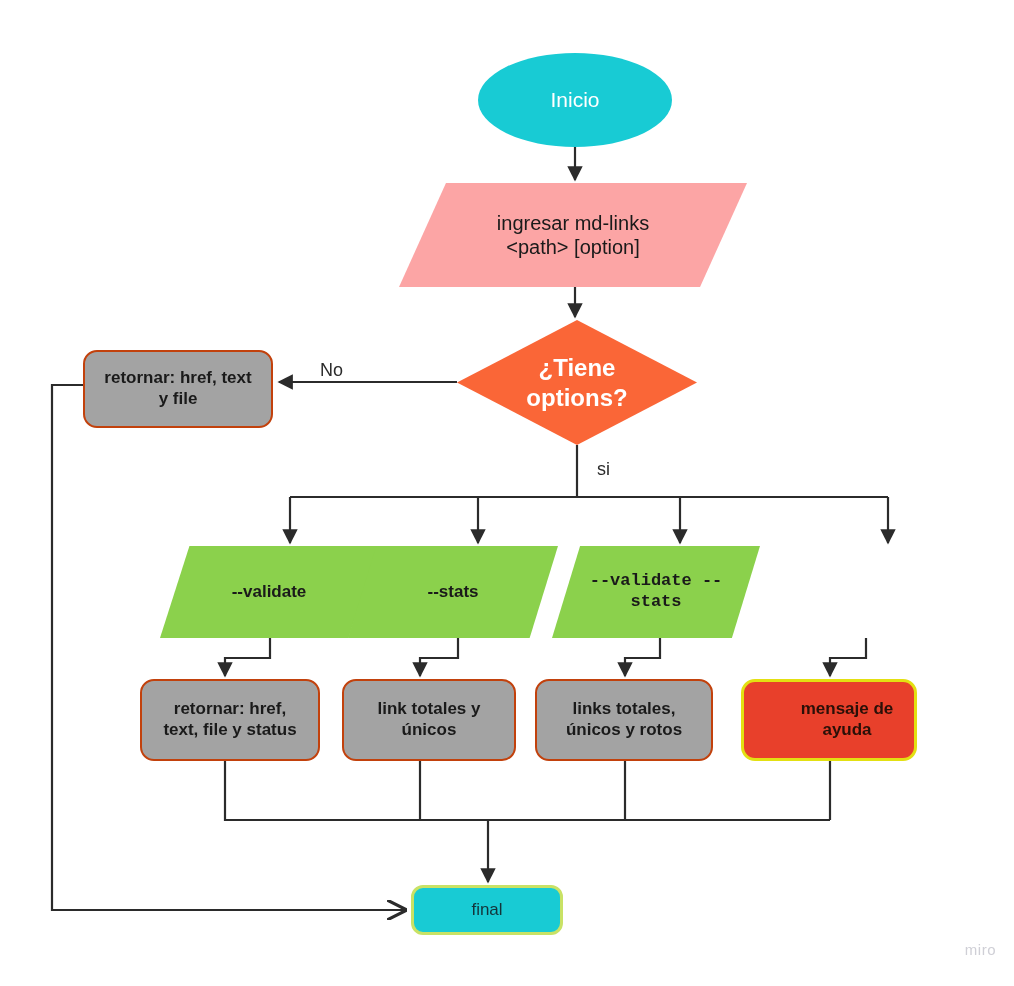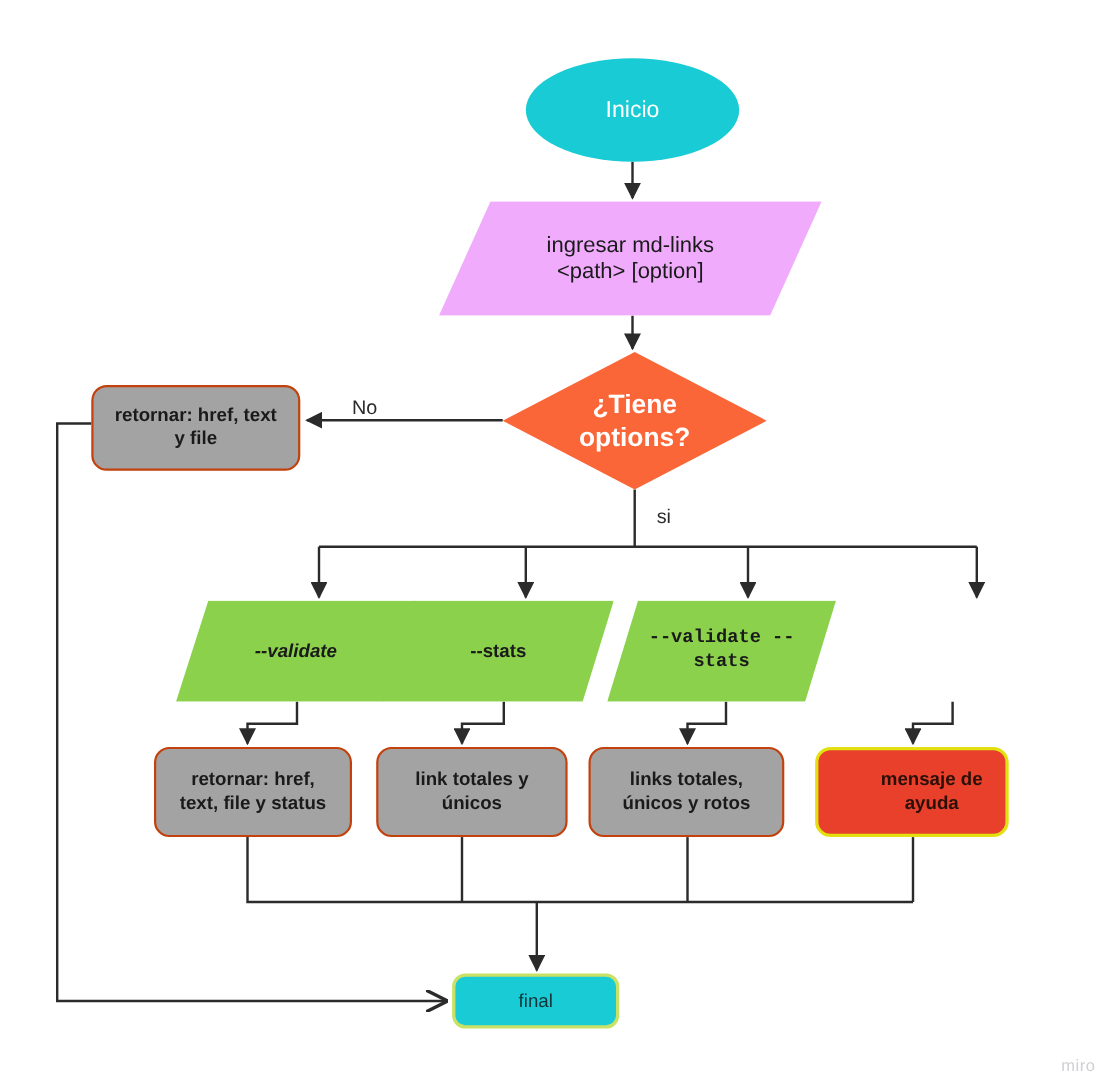--- a/index.html
+++ b/index.html
@@ -46,21 +46,21 @@
     font-weight: 400;
   }
   
   .para {
     -webkit-clip-path: polygon(13.5% 0, 100% 0, 86.5% 100%, 0 100%);
     clip-path: polygon(13.5% 0, 100% 0, 86.5% 100%, 0 100%);
   }
   .n-input {
     left: 399px; top: 183px;
     width: 348px; height: 104px;
-    background: #f0abfc;
+    background: #fca5a5;
     color: #1a1a1a;
     font-size: 20px;
     font-weight: 400;
   }
   
   .n-decision {
     left: 457px; top: 320px;
     width: 240px; height: 125px;
     background: #FA6637;
     -webkit-clip-path: polygon(50% 0, 100% 50%, 50% 100%, 0 50%);
@@ -84,21 +84,21 @@
   }
   
   .green {
     background: #8BD14C;
     color: #1a1a1a;
     font-weight: bold;
     font-size: 17px;
     height: 92px;
     top: 546px;
   }
-  .g1 { left: 160px; width: 218px; font-style: italic; }
+  .g1 { left: 160px; width: 218px; }
   .g2 { left: 348px; width: 210px; }
   .g3 { left: 552px; width: 208px; font-family: Liberation Mono, monospace; }
   .g4 { left: 742px; width: 218px; }
 
   
   .res { top: 679px; height: 82px; }
   .r1 { left: 140px; width: 180px; }
   .r2 { left: 342px; width: 174px; }
   .r3 { left: 535px; width: 178px; }
   .r4 {
@@ -124,21 +124,21 @@
     position: absolute;
     font-size: 18px;
     color: #2b2b2b;
     font-weight: 400;
   }
   .lbl-no  { left: 320px; top: 360px; }
   .lbl-si  { left: 597px; top: 459px; }
   
   .watermark {
     position: absolute;
-    right: 18px; bottom: 8px;
+    right: 18px; bottom: 28px;
     font-size: 15px;
     color: #cfcfd6;
     letter-spacing: .5px;
   }
 </style>
 </head>
 <body>
 
 <div id="canvas">
 

